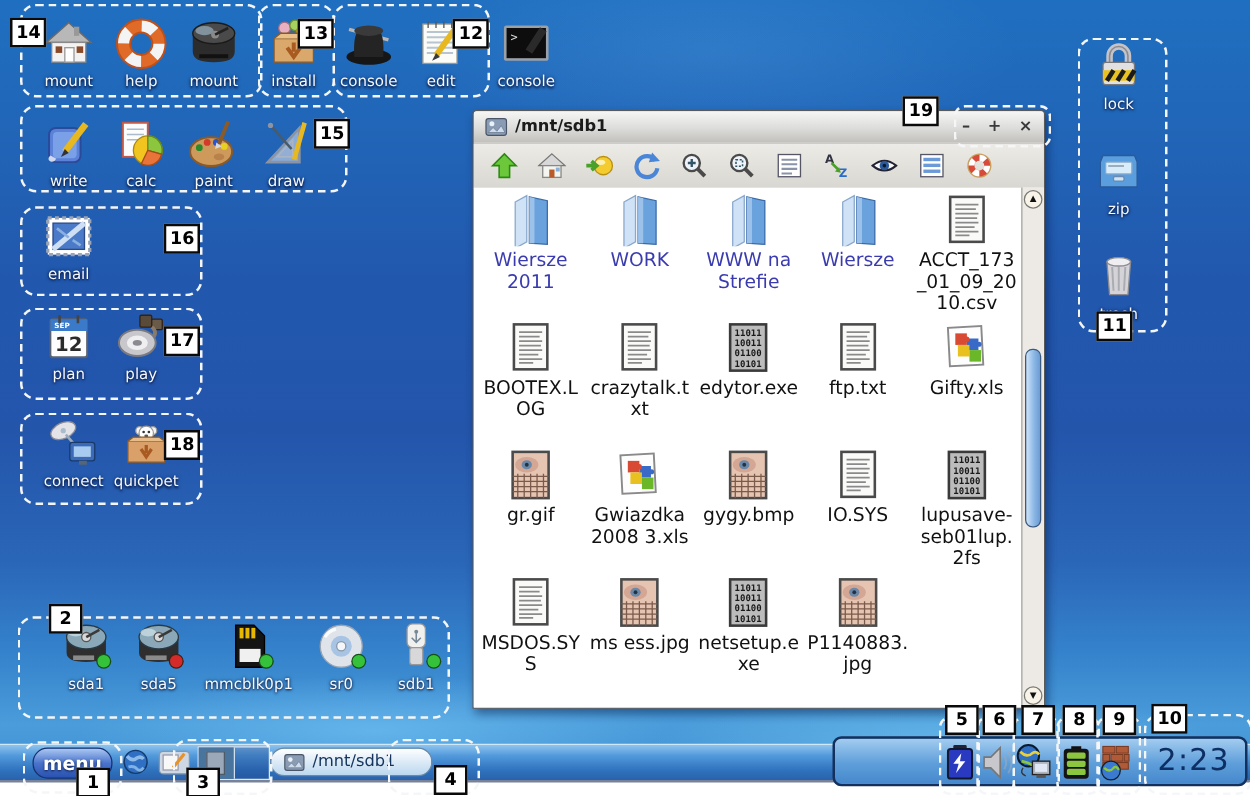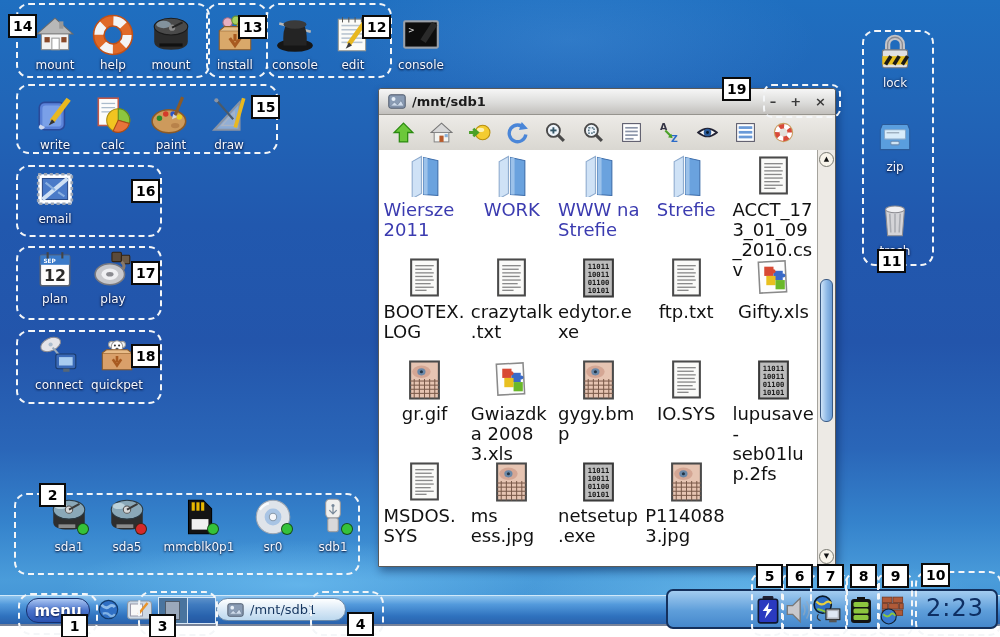--- a/index.html
+++ b/index.html
@@ -37,21 +37,21 @@
   .toolbar{height:35px;background:linear-gradient(#edebe7,#d9d7d1);border-bottom:1px solid #a5a39d;
     display:flex;align-items:center;gap:15px;padding-left:13px;}
   .tbico{width:23px;height:23px;cursor:pointer;}
   .tbico svg{width:100%;height:100%;}
   .content{position:absolute;left:0;right:0;top:61px;bottom:0;background:#fff;}
   .files{position:absolute;left:2px;top:0;right:18px;bottom:2px;display:grid;
     grid-template-columns:repeat(5,1fr);grid-auto-rows:102px;padding-top:3px;}
   .fitem{display:flex;flex-direction:column;align-items:center;gap:3px;padding-top:2px;cursor:pointer;}
   .fitem .fico{width:37px;height:42px;}
   .fitem .fico svg{width:100%;height:100%;}
-  .fname{font-size:18px;line-height:1.12;text-align:left;color:#111;max-width:82px;overflow-wrap:anywhere;}
+  .fname{font-size:15px;line-height:1.12;text-align:center;color:#111;max-width:82px;overflow-wrap:anywhere;}
   .fitem.folder .fname{color:var(--folder-label,#3b3bb0);}
   .vscroll{position:absolute;top:0;right:0;bottom:0;width:17px;background:#edeae5;border-left:1px solid #a5a39d;}
   .sarrow{position:absolute;left:1px;width:13px;height:13px;border-radius:50%;background:#f8f4ea;border:1px solid #7a7a72;
     font-size:7px;line-height:13px;text-align:center;color:#111;cursor:pointer;}
   .sarrow.up{top:2px;}.sarrow.down{bottom:2px;}
   .sthumb{position:absolute;left:2px;top:31%;height:34%;width:11px;border:1px solid #3a5a84;border-radius:6px;
     background:linear-gradient(90deg,#cfe4f8,#8db8e6 55%,#6b9cd4);cursor:grab;}
   
   .taskbar{position:absolute;left:0;top:595px;width:1000px;height:28px;z-index:20;
     background:linear-gradient(180deg,#8ec4ee 0%,#539adc 30%,#2f72be 72%,#2a62ac 100%);
@@ -497,21 +497,21 @@
                 <polygon points="17,2 21,2.8 21,38 17,38" fill="#9cc2ea"></polygon>
               </svg></div>
             <div class="fname">WWW na Strefie</div>
           </div>
           <div class="fitem folder">
             <div class="fico"><svg viewBox="0 0 36 40">
                 <polygon points="6,6 15,1 15,37 6,42" fill="#cfe2f6" stroke="#8aa8cc"></polygon>
                 <polygon points="17,2 31,5 31,39 17,38" fill="#6aa2de" stroke="#3a6aa8"></polygon>
                 <polygon points="17,2 21,2.8 21,38 17,38" fill="#9cc2ea"></polygon>
               </svg></div>
-            <div class="fname">Strefie</div>
+            <div class="fname">Wiersze</div>
           </div>
           <div class="fitem text">
             <div class="fico"><svg viewBox="0 0 36 40">
                 <rect x="5" y="2" width="26" height="35" fill="#fafaf8" stroke="#4a4a4a" stroke-width="2"></rect>
                 <g stroke="#8a8a8a" stroke-width="1.3">
                   <line x1="9" y1="8" x2="27" y2="8"></line>
                   <line x1="9" y1="11.5" x2="25" y2="11.5"></line>
                   <line x1="9" y1="15" x2="27" y2="15"></line>
                   <line x1="9" y1="18.5" x2="26" y2="18.5"></line>
                   <line x1="9" y1="22" x2="27" y2="22"></line>

